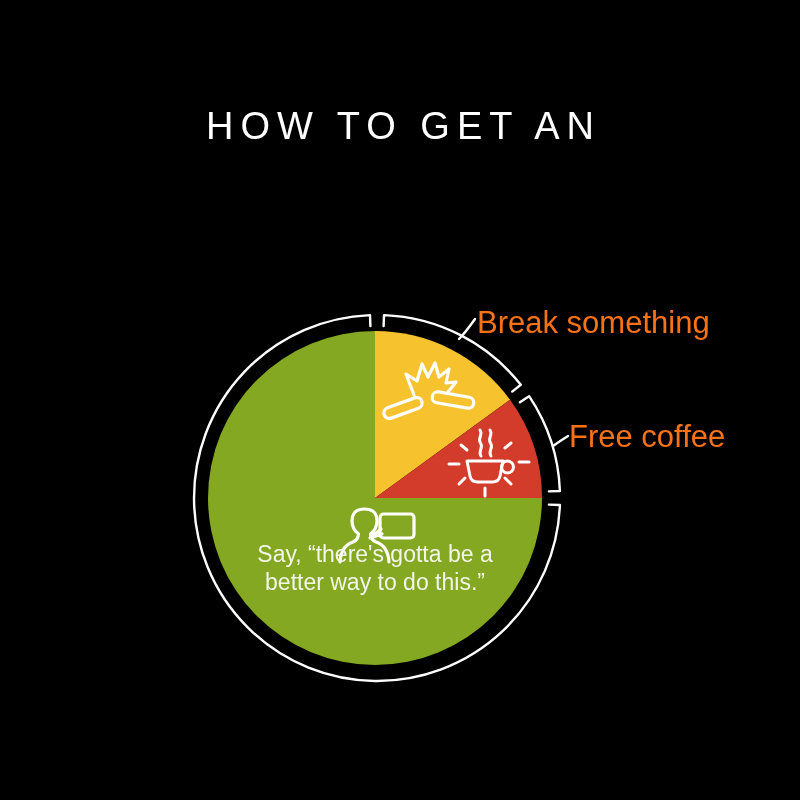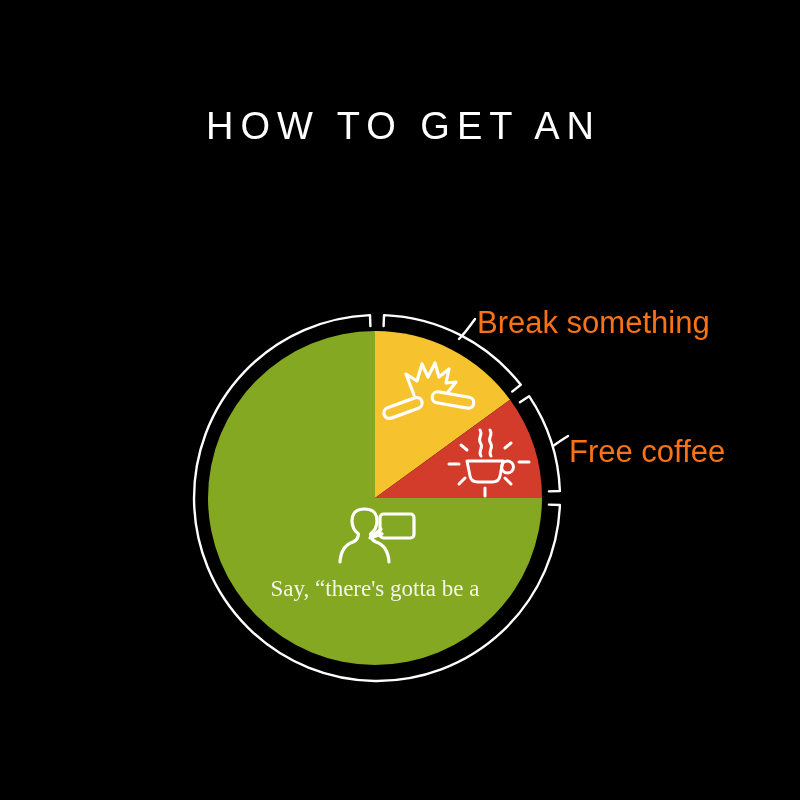--- a/index.html
+++ b/index.html
@@ -31,33 +31,32 @@
     top: 0; left: 0;
   }
   .slice-label {
     position: absolute;
     color: #f97316;
     font-size: 31px;
     font-weight: 400;
     white-space: nowrap;
   }
   .label-break { left: 477px; top: 305px; }
-  .label-coffee { left: 569px; top: 434px; }
+  .label-coffee { left: 569px; top: 419px; }
   .quote {
     position: absolute;
     left: 375px;
-    top: 575px;
+    top: 540px;
     transform: translateX(-50%);
     text-align: center;
     color: #f3f5ea;
     font-size: 23px;
     line-height: 28px;
     font-weight: 400;
     white-space: nowrap;
-    font-family: Liberation Serif, serif;
   }
 </style>
 </head>
 <body>
 
 <div class="canvas">
 
   <div class="title">
     <div>HOW TO GET AN</div>
   </div>
@@ -102,15 +101,16 @@
       <path d="M 381 529 L 370 538 L 382 534"></path>
     </g>
   </svg>
 
   <div class="slice-label label-break">Break something</div>
 
   <div class="slice-label label-coffee">Free coffee</div>
 
   <div class="quote">
     <div>Say, “there's gotta be a</div>
+    <div>better way to do this.”</div>
   </div>
 
 </div>
 
 </body></html>

